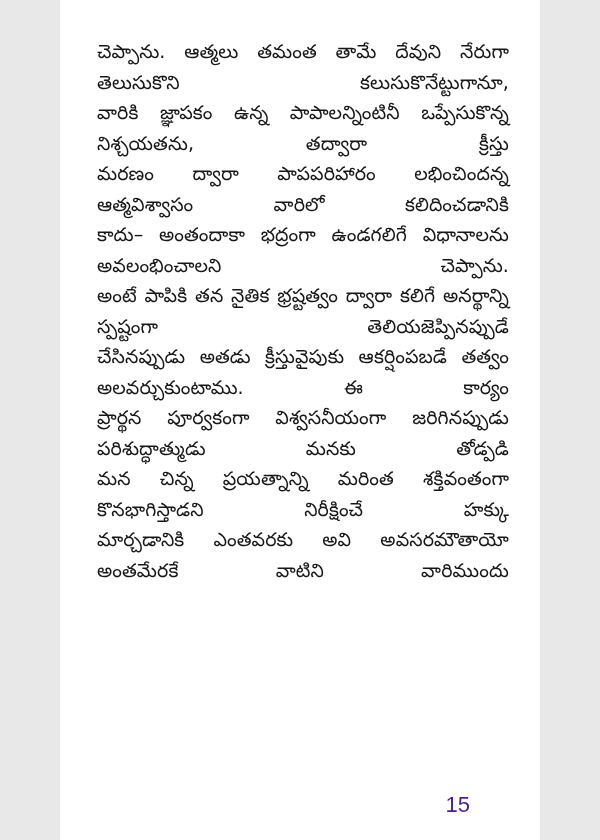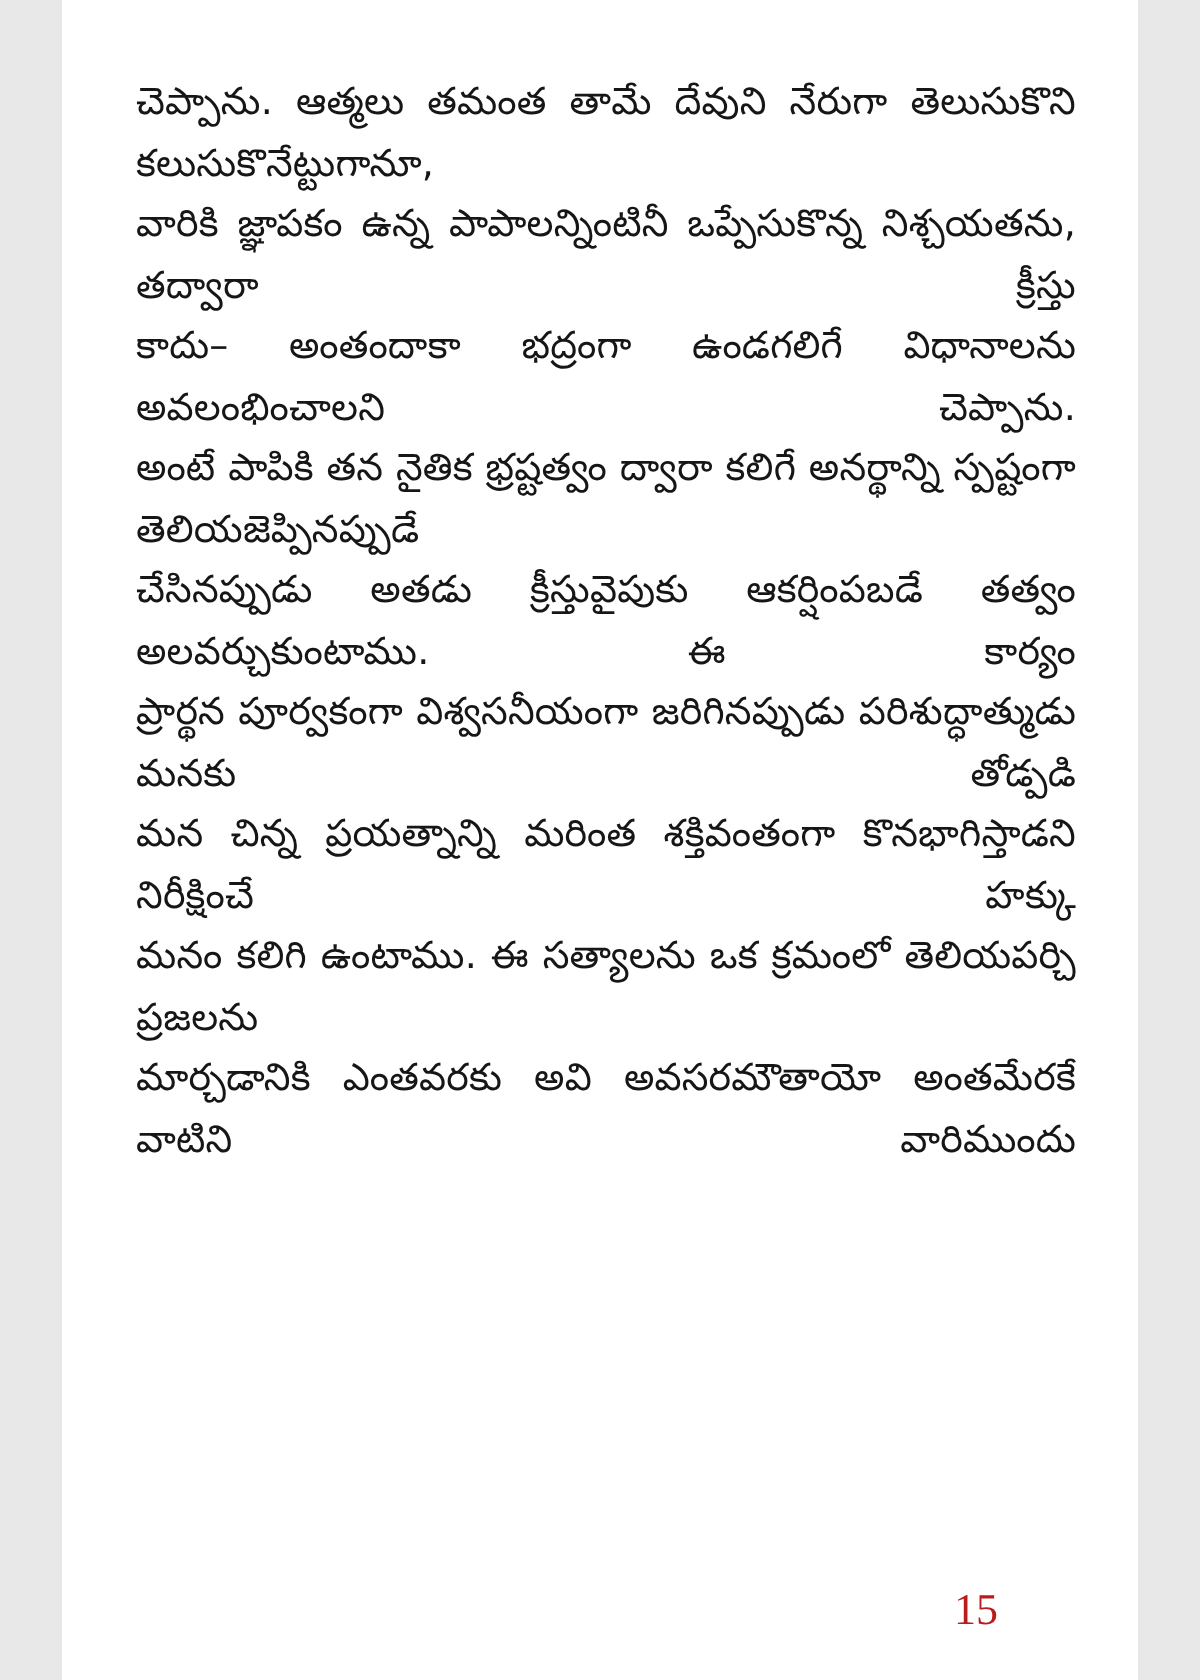--- a/index.html
+++ b/index.html
@@ -2,21 +2,21 @@
 <html><head>
 <meta charset="utf-8">
 <style>
   html, body {
     margin: 0;
     padding: 0;
     background: #e8e8e8;
   }
   .page {
     position: relative;
-    width: 538px;
+    width: 480px;
     height: 840px;
     background: #ffffff;
     font-family: "DejaVu Sans", sans-serif;
     color: #161616;
     overflow: hidden;
     margin: 0 auto;
   }
   .text-block {
     position: absolute;
     top: 36px;
@@ -30,36 +30,36 @@
     text-align: justify;
     text-align-last: justify;
     -moz-text-align-last: justify;
     white-space: normal;
     letter-spacing: 0.1px;
   }
   .page-number {
     position: absolute;
     right: 70px;
     bottom: 22px;
-    font-family: Liberation Serif, serif;
+    font-family: Liberation Sans, sans-serif;
     font-size: 22px;
-    color: #b91c1c;
+    color: #4c1d95;
   }
 </style>
 </head>
 <body>
 
 <div class="page">
   <div class="text-block">
       <div class="paragraph">
         <div class="line">చెప్పాను.  ఆత్మలు తమంత తామే దేవుని నేరుగా తెలుసుకొని కలుసుకొనేట్టుగానూ,</div>
         <div class="line">వారికి జ్ఞాపకం ఉన్న పాపాలన్నింటినీ ఒప్పేసుకొన్న నిశ్చయతను, తద్వారా క్రీస్తు</div>
+        <div class="line">మరణం ద్వారా పాపపరిహారం లభించిందన్న ఆత్మవిశ్వాసం వారిలో కలిదించడానికి</div>
         <div class="line">కాదు– అంతందాకా భద్రంగా ఉండగలిగే విధానాలను అవలంభించాలని చెప్పాను.</div>
         <div class="line">అంటే పాపికి తన నైతిక భ్రష్టత్వం ద్వారా కలిగే అనర్థాన్ని స్పష్టంగా తెలియజెప్పినప్పుడే</div>
         <div class="line">చేసినప్పుడు అతడు క్రీస్తువైపుకు ఆకర్షింపబడే తత్వం అలవర్చుకుంటాము. ఈ కార్యం</div>
         <div class="line">ప్రార్థన పూర్వకంగా విశ్వసనీయంగా జరిగినప్పుడు పరిశుద్ధాత్ముడు మనకు తోడ్పడి</div>
         <div class="line">మన చిన్న ప్రయత్నాన్ని మరింత శక్తివంతంగా కొనభాగిస్తాడని నిరీక్షించే హక్కు</div>
-        <div class="line">మనం కలిగి ఉంటాము. ఈ సత్యాలను ఒక క్రమంలో తెలియపర్చి ప్రజలను</div>
         <div class="line">మార్చడానికి ఎంతవరకు అవి అవసరమౌతాయో అంతమేరకే వాటిని వారిముందు</div>
       </div>
     </div>
   <div class="page-number">15</div>
 </div>
 
 </body></html>

